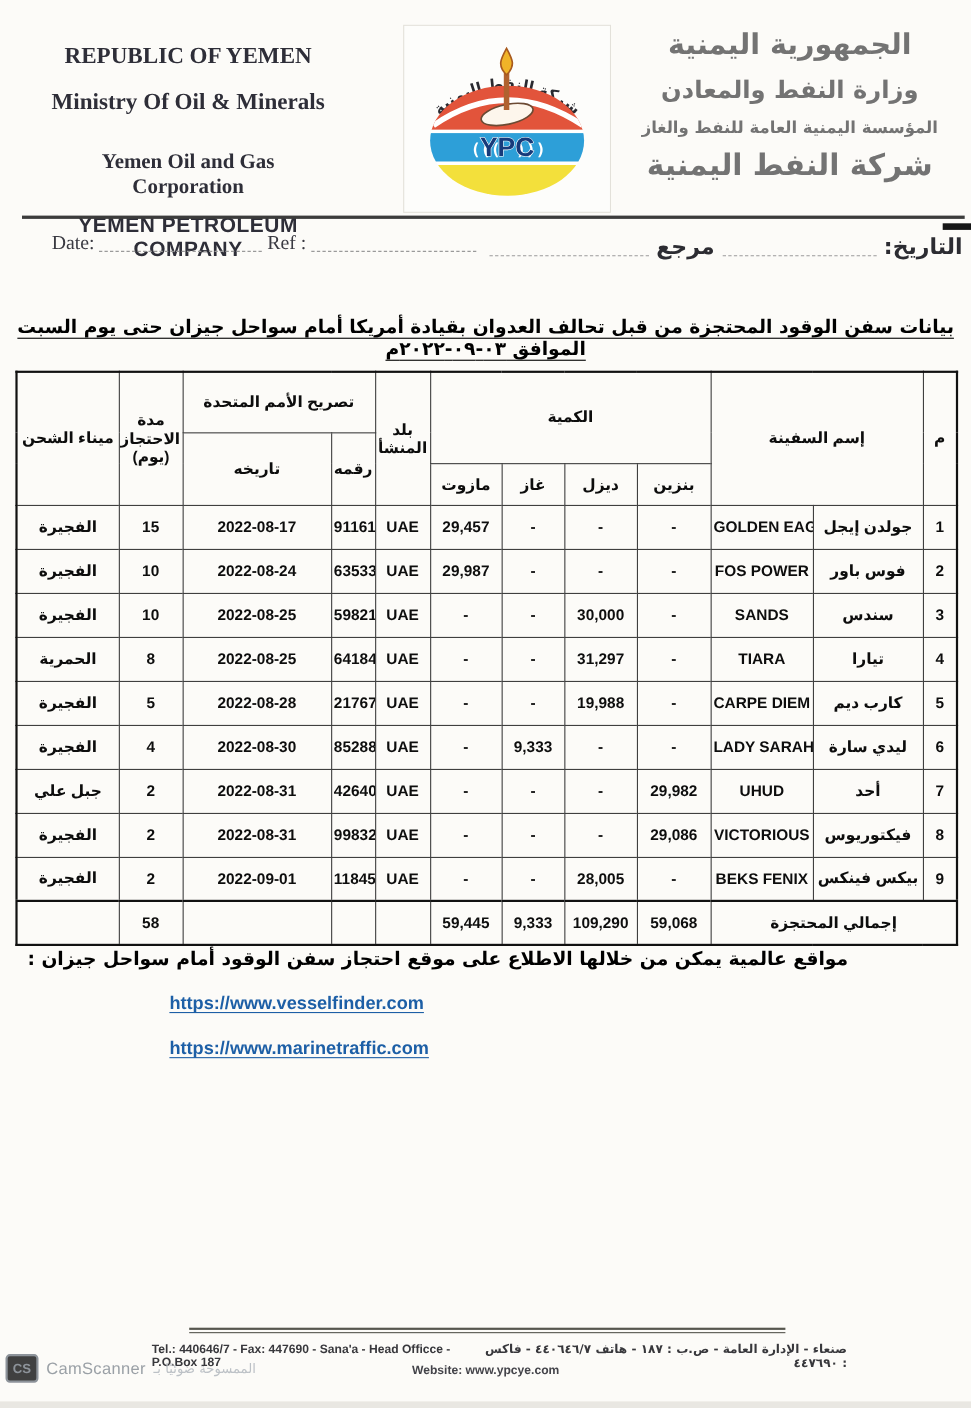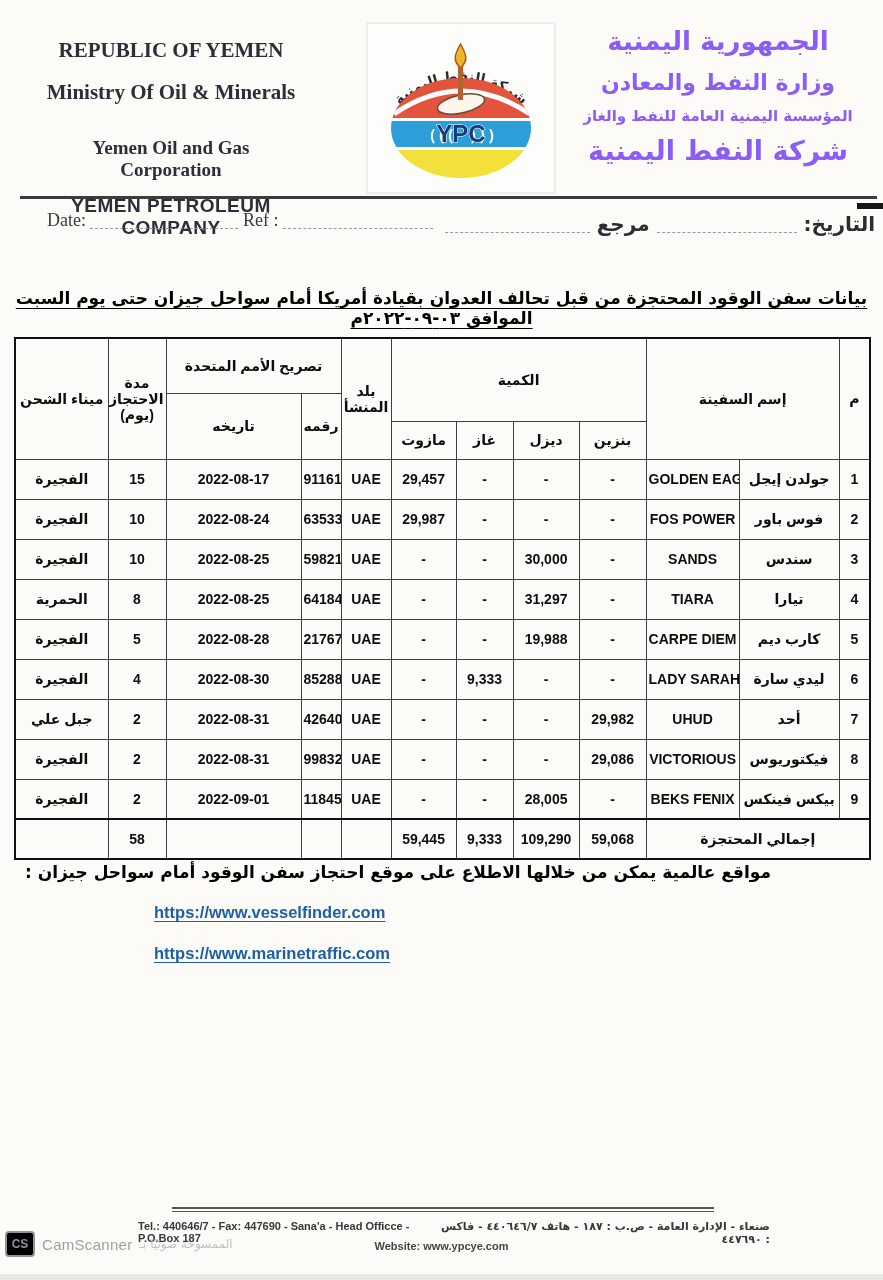--- a/index.html
+++ b/index.html
@@ -14,21 +14,21 @@
     position:absolute;left:46px;top:38px;width:250px;text-align:center;
     font-family:"Liberation Serif","DejaVu Serif",serif;color:#2e2e38;
   }
   .lh-en div{font-weight:bold;}
   .lh-en .l1{font-size:21px;margin-bottom:17px;}
   .lh-en .l2{font-size:21px;margin-bottom:32px;font-family:Liberation Serif, serif;}
   .lh-en .l3{font-size:19px;margin-bottom:14px;}
   .lh-en .l4{font-family:Liberation Sans, sans-serif;font-size:19px;letter-spacing:.5px;}
   .lh-ar{
     position:absolute;right:10px;top:26px;width:310px;text-align:center;direction:rtl;
-    font-family:"DejaVu Sans",sans-serif;color:#8b5cf6;
+    font-family:"DejaVu Sans",sans-serif;color:#737373;
   }
   .lh-ar .a1{font-size:26px;font-weight:bold;margin-bottom:14px;}
   .lh-ar .a2{font-size:22px;font-weight:bold;margin-bottom:12px;}
   .lh-ar .a3{font-size:15px;font-weight:bold;margin-bottom:10px;}
   .lh-ar .a4{font-size:27px;font-weight:bold;}
   .logo-box{position:absolute;left:366px;top:22px;width:190px;height:172px;}
   
   .top-rule{position:absolute;left:20px;right:6px;top:196px;height:0;border-top:3px solid #3c3c3c;}
   .scan-dash{position:absolute;right:0;top:203px;width:26px;height:6px;background:#161616;}
   .dateline{position:absolute;left:0;right:0;top:210px;height:28px;font-family:"Liberation Serif","DejaVu Serif",serif;}
@@ -73,21 +73,21 @@
   .f-rule{position:absolute;left:172px;top:1207px;width:542px;height:2px;border-top:2px solid #56564e;border-bottom:1px solid #56564e;}
   .f-contact{position:absolute;left:138px;top:1220px;width:632px;display:flex;justify-content:space-between;align-items:baseline;}
   .f-contact .en{font-size:11px;font-weight:bold;color:#38383c;}
   .f-contact .ar{font-size:11px;font-weight:bold;color:#38383c;direction:rtl;font-family:"DejaVu Sans",sans-serif;}
   .f-site{position:absolute;left:0;right:0;top:1240px;text-align:center;font-size:11px;font-weight:bold;color:#44444a;}
   
   .cam{position:absolute;left:5px;top:1231px;display:flex;align-items:center;gap:7px;}
   .cs-badge{
     width:26px;height:22px;border:2.5px solid #8d939a;border-radius:4px;
     display:flex;align-items:center;justify-content:center;
-    font-size:12px;font-weight:bold;color:#8d939a;background:#000000;
+    font-size:12px;font-weight:bold;color:#8d939a;background:#404040;
   }
   .cam .brand{font-size:15px;color:#9aa0a6;letter-spacing:.3px;}
   .cam .tag{font-size:12px;color:#bcc1c6;direction:rtl;font-family:"DejaVu Sans",sans-serif;}
   .bottom-strip{position:absolute;left:0;right:0;bottom:0;height:6px;background:#e9e7e2;}
 </style>
 </head>
 <body>
 
 <div class="lh-en">
   <div class="l1">REPUBLIC OF YEMEN</div>

